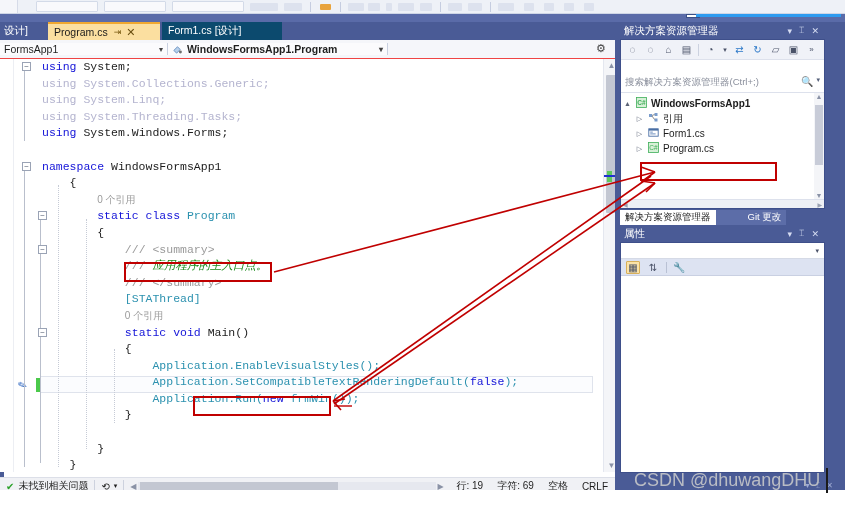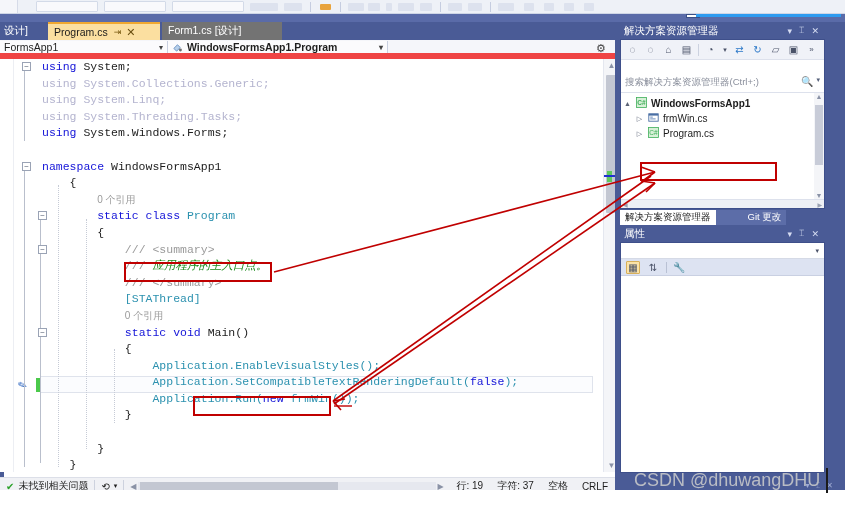--- a/index.html
+++ b/index.html
@@ -45,30 +45,30 @@
     display: flex; align-items: center; white-space: nowrap;
     font-size: 10.5px; padding: 0 6px; color: #ffffff;
   }
   .tab.inactive-cut { left: 0; width: 40px; background:#4a5b96; color:#ffffff; padding-left:4px; }
   .tab.active {
     left: 48px; width: 112px;
     background: #fbdfa0; color: #1a1a1a;
     border-top: 2px solid #f0a830;
   }
   .tab.active .tname { font-weight: 400; }
-  .tab.other { left: 162px; width: 120px; background: #737373; color: #ffffff; }
+  .tab.other { left: 162px; width: 120px; background: #0c4a6e; color: #ffffff; }
   .tab .pin { margin-left: 6px; font-size: 9px; color: #7a5a10; }
   .tab .xbtn { margin-left: 5px; font-size: 11px; color: #6b4f10; }
   .tabrow .tabfill { position:absolute; left:282px; top:0; right:0; height:18px; background:#4a5b96;}
 
   
   .navbar {
     position: absolute; left: 0; top: 18px; width: 615px; height: 19px;
-    background: #f5f6fa; border-bottom: 6px solid #ef4444;
-    display: flex; align-items: flex-end;
+    background: #f5f6fa; border-bottom: 1px solid #ef4444;
+    display: flex; align-items: center;
   }
   .navcell {
     position: relative; display: flex; align-items: center;
     border-right: 1px solid #c9d0e0; background: #fbfbfd;
     font-size: 10.5px; color: #1f1f1f; padding: 0 4px; white-space: nowrap;
   }
   .navcell .nlabel { overflow: hidden; text-overflow: ellipsis; }
   .navcell .caret { margin-left: auto; padding-left: 8px; color: #444; font-size: 8px; }
   .navcell.c1 { width: 168px; }
   .navcell.c2 { width: 220px; font-weight: bold; }
@@ -358,21 +358,21 @@
       <div class="sb-sep"></div>
       <div class="hscroll">
         <span class="ar">◀</span>
         <span class="track">
             <span class="thumb"></span>
           </span>
         <span class="ar">▶</span>
       </div>
       <div class="sb-right">
         <div class="sb-item">行: 19</div>
-        <div class="sb-item">字符: 37</div>
+        <div class="sb-item">字符: 69</div>
         <div class="sb-item">空格</div>
         <div class="sb-item">CRLF</div>
       </div>
     </div>
 
     <div class="editor-bluebar">
       <span class="bb-ctrls">▾⌶✕</span>
     </div>
 
   </div>
@@ -421,26 +421,36 @@
               <span class="exp">▲</span>
               <span class="ti"><svg width="11" height="11" viewBox="0 0 11 11">
                   <rect x="0.5" y="0.5" width="10" height="10" fill="#d7f0d7" stroke="#3fae5a" stroke-width="0.8"></rect>
                   <text x="5.5" y="8" font-size="6.5" text-anchor="middle" fill="#3fae5a" font-family="Liberation Sans">C#</text>
                 </svg></span>
               <span class="tl">WindowsFormsApp1</span>
             </div>
             <div class="trow ind1">
               <span class="exp">▷</span>
               <span class="ti"><svg width="11" height="11" viewBox="0 0 11 11">
+                  <rect x="1" y="2" width="3" height="3" fill="#7a9ccc"></rect>
+                  <rect x="6.5" y="1" width="3" height="3" fill="#7a9ccc"></rect>
+                  <rect x="6.5" y="6.5" width="3" height="3" fill="#7a9ccc"></rect>
+                  <path d="M4 3.5 L6.5 2.5 M4 4 L6.5 7.5" stroke="#5a5a5a" stroke-width="0.7" fill="none"></path>
+                </svg></span>
+              <span class="tl">引用</span>
+            </div>
+            <div class="trow ind1">
+              <span class="exp">▷</span>
+              <span class="ti"><svg width="11" height="11" viewBox="0 0 11 11">
                   <rect x="0.8" y="1.8" width="9.4" height="7.4" fill="#ffffff" stroke="#4a6fa5" stroke-width="0.9"></rect>
                   <rect x="0.8" y="1.8" width="9.4" height="1.8" fill="#4a6fa5"></rect>
                   <rect x="2.2" y="4.6" width="2.6" height="1" fill="#6e8fbf"></rect>
                   <rect x="2.2" y="6.4" width="5.4" height="1" fill="#6e8fbf"></rect>
                 </svg></span>
-              <span class="tl">frmWin.cs</span>
+              <span class="tl">Form1.cs</span>
             </div>
             <div class="trow ind1">
               <span class="exp">▷</span>
               <span class="ti"><svg width="11" height="11" viewBox="0 0 11 11">
                   <rect x="0.5" y="0.5" width="10" height="10" fill="#d7f0d7" stroke="#3fae5a" stroke-width="0.8"></rect>
                   <text x="5.5" y="8" font-size="6.5" text-anchor="middle" fill="#3fae5a" font-family="Liberation Sans">C#</text>
                 </svg></span>
               <span class="tl">Program.cs</span>
             </div>
           </div>

